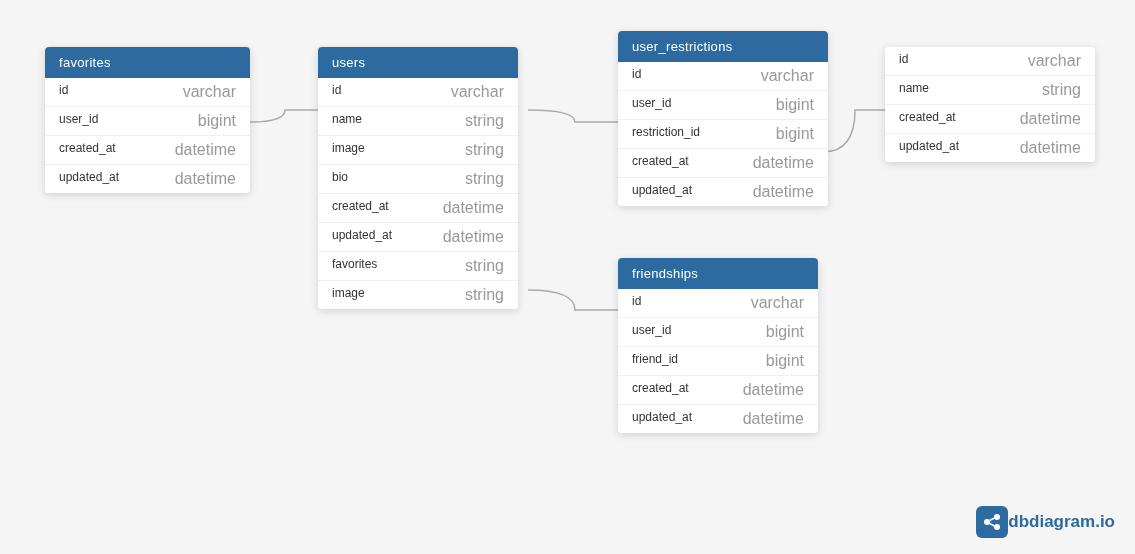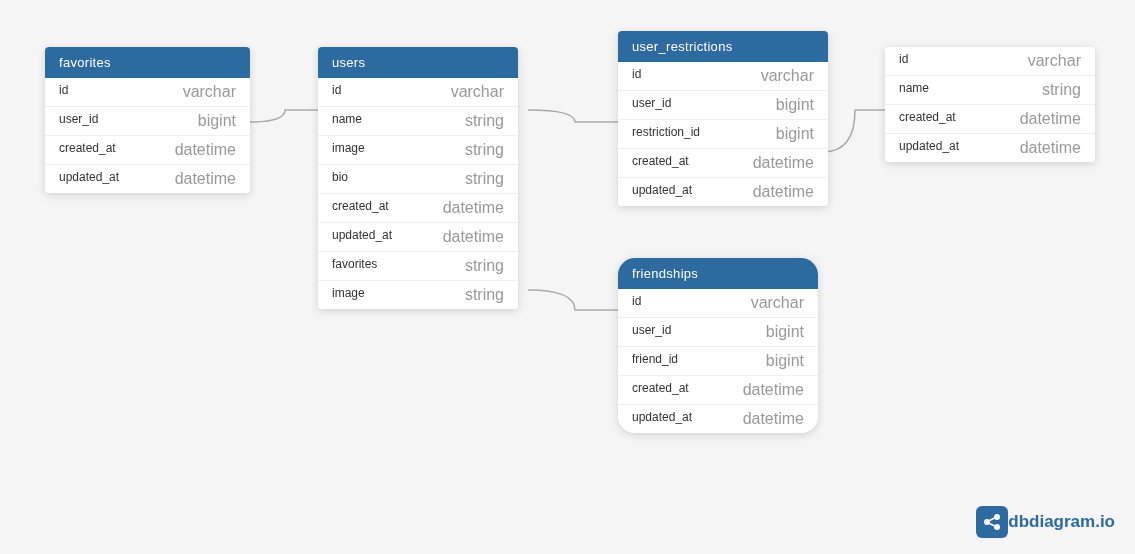--- a/index.html
+++ b/index.html
@@ -194,21 +194,21 @@
     <div class="table-row">
       <span class="col-name">created_at</span>
       <span class="col-type">datetime</span>
     </div>
     <div class="table-row">
       <span class="col-name">updated_at</span>
       <span class="col-type">datetime</span>
     </div>
   </div>
 
-  <div class="db-table" style="left:618px; top:258px; width:174px;border-radius:17px;">
+  <div class="db-table" style="left:618px; top:258px; width:174px;">
     <div class="table-header">friendships</div>
     <div class="table-row">
       <span class="col-name">id</span>
       <span class="col-type">varchar</span>
     </div>
     <div class="table-row">
       <span class="col-name">user_id</span>
       <span class="col-type">bigint</span>
     </div>
     <div class="table-row">

